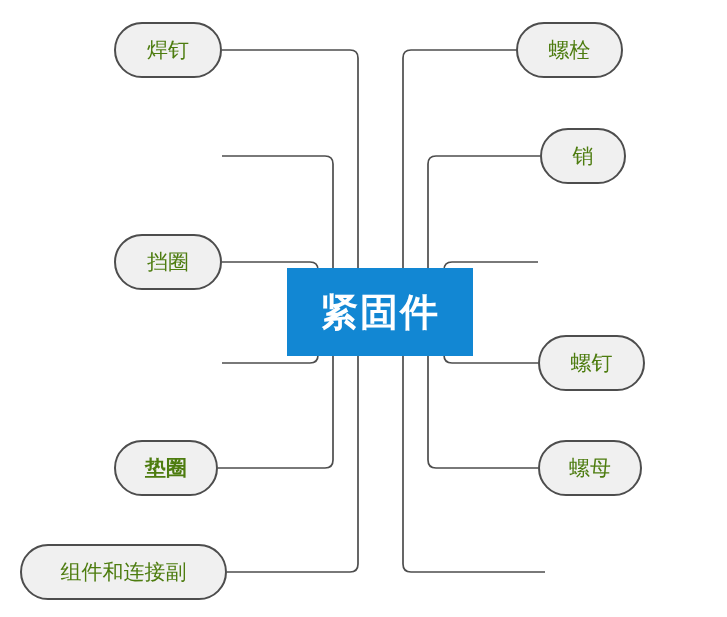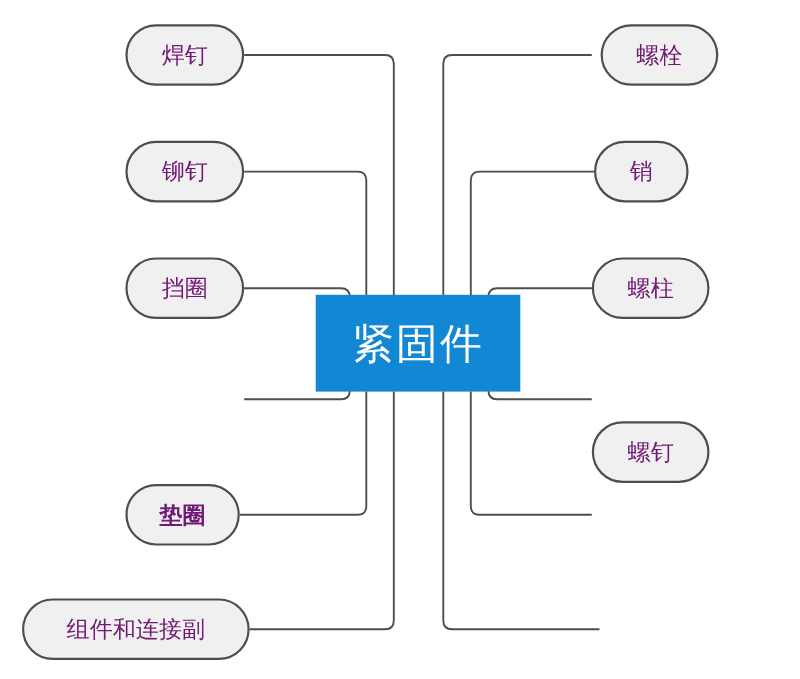--- a/index.html
+++ b/index.html
@@ -31,52 +31,52 @@
     position: absolute;
     box-sizing: border-box;
     height: 56px;
     background: #f0f0f0;
     border: 2px solid #4d4d4d;
     border-radius: 28px;
     display: flex;
     align-items: center;
     justify-content: center;
     font-size: 21px;
-    color: #701a75;
+    color: #4d7c0f;
     white-space: nowrap;
     cursor: default;
   }
   .center-node {
     position: absolute;
     left: 287px;
     top: 268px;
     width: 186px;
     height: 88px;
     background: #1287d3;
     color: #ffffff;
     display: flex;
     align-items: center;
     justify-content: center;
     font-size: 38px;
-    font-weight: normal;
+    font-weight: bold;
     letter-spacing: 2px;
     white-space: nowrap;
   }
   
   .l1 { left: 114px; top: 22px;  width: 108px; }
   .l2 { left: 114px; top: 128px; width: 108px; }
   .l3 { left: 114px; top: 234px; width: 108px; }
   .l4 { left: 92px;  top: 335px; width: 130px; }
   .l5 { left: 114px; top: 440px; width: 104px; font-weight: bold; }
   .l6 { left: 20px;  top: 544px; width: 207px; }
   
-  .r1 { left: 546px; top: 22px;  width: 107px; }
+  .r1 { left: 516px; top: 22px;  width: 107px; }
   .r2 { left: 540px; top: 128px; width: 86px; }
   .r3 { left: 538px; top: 234px; width: 107px; }
-  .r4 { left: 538px; top: 335px; width: 107px; margin-top: 48px; }
+  .r4 { left: 538px; top: 335px; width: 107px; }
   .r5 { left: 538px; top: 440px; width: 104px; }
   .r6 { left: 545px; top: 544px; width: 148px; }
 </style>
 </head>
 <body>
 
 <div class="canvas">
 
   <svg class="connectors" viewBox="0 0 727 617" xmlns="http://www.w3.org/2000/svg">
 
@@ -91,23 +91,22 @@
     <path d="M540 156 H436 Q428 156 428 164 V269"></path>
     <path d="M538 262 H452 Q444 262 444 270"></path>
     <path d="M538 363 H452 Q444 363 444 355"></path>
     <path d="M538 468 H436 Q428 468 428 460 V356"></path>
     <path d="M545 572 H411 Q403 572 403 564 V356"></path>
   </svg>
 
   <div class="center-node">紧固件</div>
 
   <div class="branch l1">焊钉</div>
-  <div class="branch l2">铆钉</div>
   <div class="branch l3">挡圈</div>
   <div class="branch l5">垫圈</div>
   <div class="branch l6">组件和连接副</div>
 
   <div class="branch r1">螺栓</div>
   <div class="branch r2">销</div>
-  <div class="branch r3">螺柱</div>
   <div class="branch r4">螺钉</div>
+  <div class="branch r5">螺母</div>
 
 </div>
 
 </body></html>

